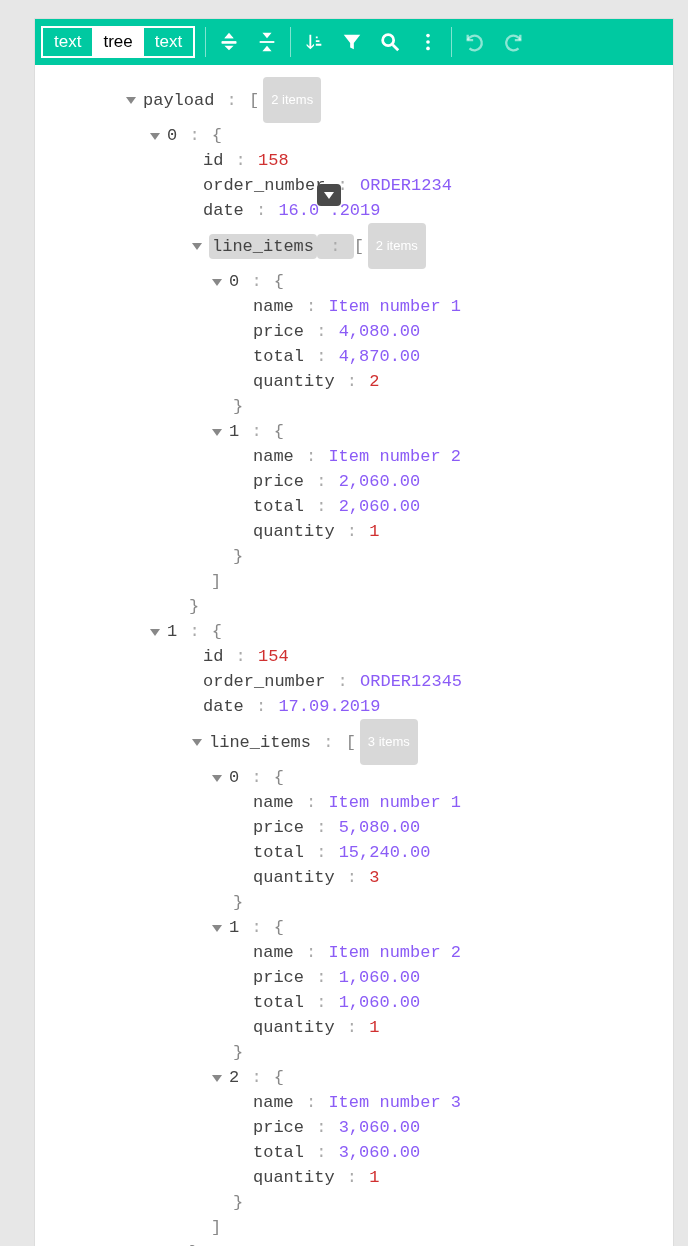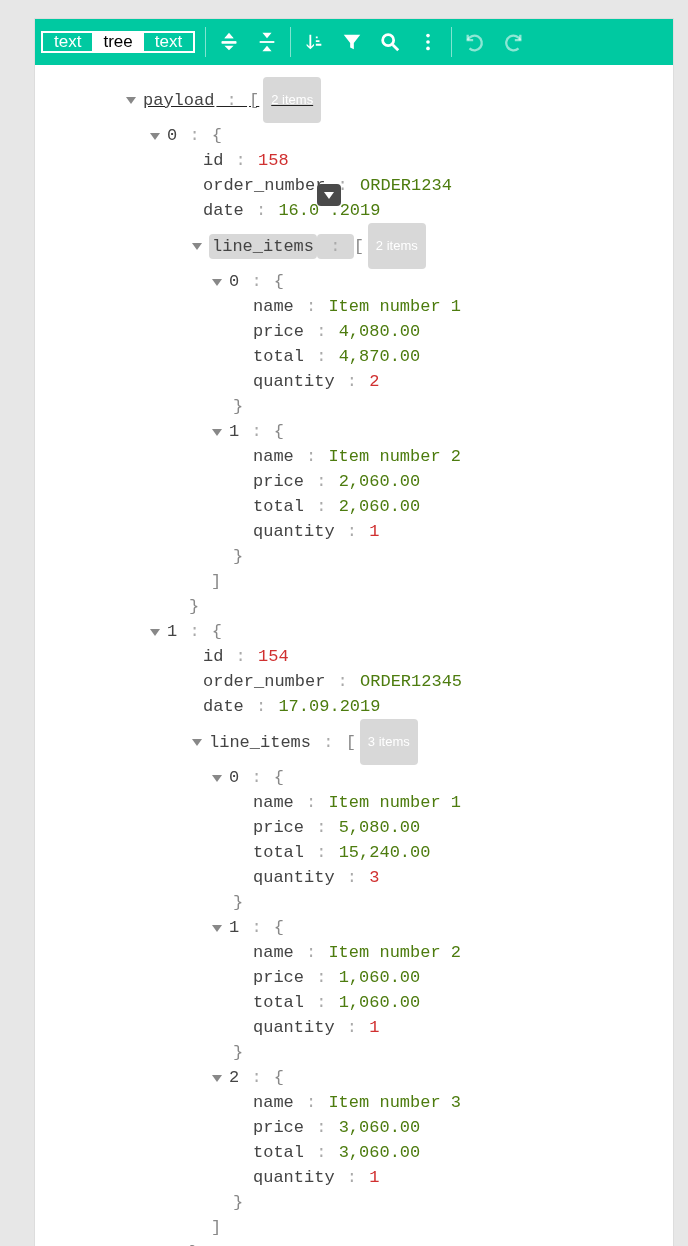--- a/index.html
+++ b/index.html
@@ -28,21 +28,21 @@
     height: 46px;
     display: flex;
     align-items: center;
     padding: 0 6px;
     gap: 0;
   }
   .seg-group {
     border: 2px solid #fff;
     display: flex;
     align-items: stretch;
-    height: 22px;
+    height: 32px;
     margin-right: 6px;
   }
   .seg {
     color: #fff;
     font-family: -apple-system, Arial, sans-serif;
     font-size: 17px;
     padding: 3px 11px 3px 11px;
     display: flex;
     align-items: center;
     cursor: pointer;
@@ -85,21 +85,21 @@
     align-items: center;
     justify-content: center;
     margin-right: 4px;
     cursor: pointer;
   }
   .arrow svg { width: 12px; height: 10px; }
   .key { color: #444; }
   .colon { color: #aaa; padding: 0 2px; }
   .brace { color: #888; }
   .val-num { color: #d03030; }
-  .val-str { color: #4d7c0f; }
+  .val-str { color: #8b5cf6; }
   .badge {
     background: #d8d8d8;
     color: #fff;
     font-family: -apple-system, Arial, sans-serif;
     font-size: 13px;
     padding: 15px 8px;
     border-radius: 4px;
     margin-left: 4px;
     display: inline-block;
     line-height: 16px;
@@ -113,21 +113,21 @@
     position: absolute;
     background: #4a4a4a;
     width: 24px;
     height: 22px;
     border-radius: 4px;
     display: flex;
     align-items: center;
     justify-content: center;
   }
   .dropdown-marker svg { width: 12px; height: 10px; fill: #fff; }
-  .in0 { padding-left: 88px; text-decoration: underline; }
+  .in0 { padding-left: 88px; }
   .in1 { padding-left: 112px; }
   .in3 { padding-left: 154px; }
   .in4 { padding-left: 174px; }
 </style>
 </head>
 <body>
 
 <div class="frame">
   <div class="panel">
 

